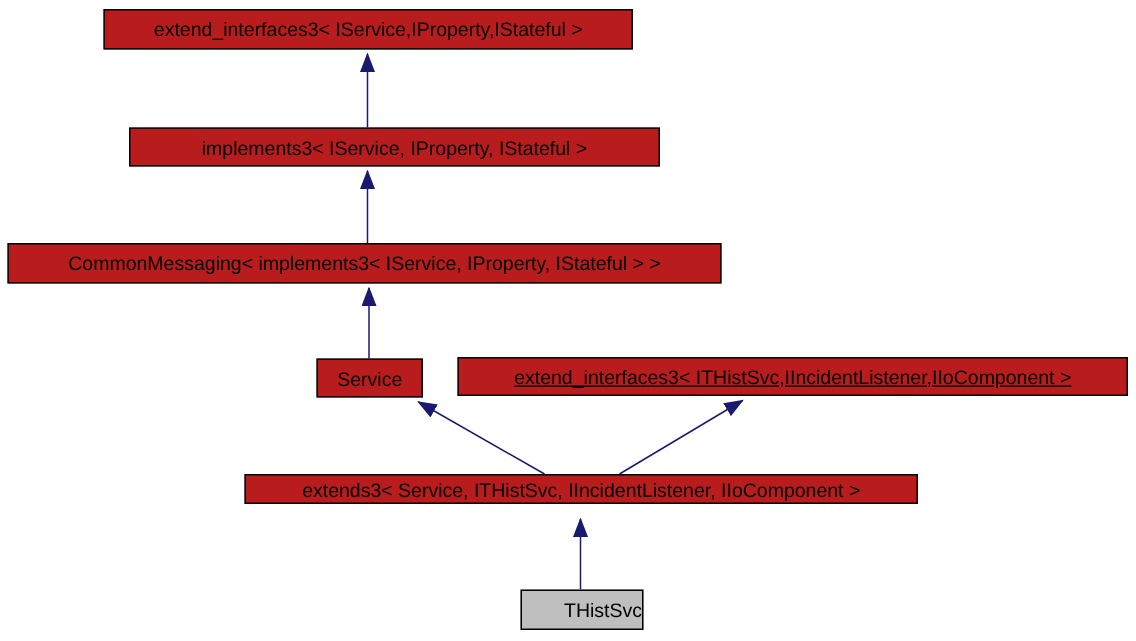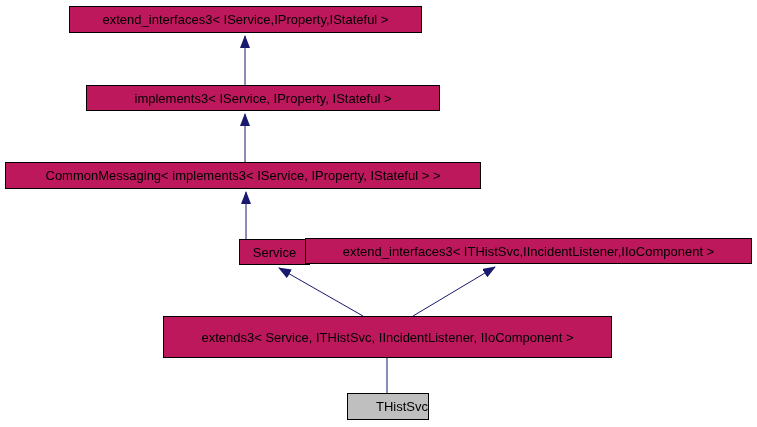--- a/index.html
+++ b/index.html
@@ -20,41 +20,41 @@
     left: 0;
     top: 0;
     width: 757px;
     height: 427px;
     pointer-events: none;
   }
   .node {
     position: absolute;
     box-sizing: border-box;
     border: 1px solid #000000;
-    background: #be185d;
+    background: #b91c1c;
     color: #000000;
     display: flex;
     align-items: center;
     justify-content: center;
     font-size: 13px;
     line-height: 1;
     white-space: nowrap;
     cursor: pointer;
   }
   .node.highlight {
     background: #bfbfbf;
     cursor: default;
     padding-left: 28px;
   }
   .n0 { left: 69px;  top: 6px;   width: 353px; height: 27px; }
   .n1 { left: 86px;  top: 85px;  width: 354px; height: 26px; }
   .n2 { left: 5px;   top: 162px; width: 476px; height: 27px; }
-  .n3 { left: 211px; top: 239px; width: 71px;  height: 26px; margin-left: 28px; }
-  .n4 { left: 305px; top: 238px; width: 447px; height: 26px; }
-  .n5 { left: 163px; top: 316px; width: 449px; height: 42px; }
+  .n3 { left: 211px; top: 239px; width: 71px;  height: 26px; }
+  .n4 { left: 305px; top: 238px; width: 447px; height: 26px; text-decoration: underline; }
+  .n5 { left: 163px; top: 316px; width: 449px; height: 20px; }
   .n6 { left: 347px; top: 393px; width: 82px;  height: 27px; }
 </style>
 </head>
 <body>
 
 <div class="canvas">
 
   <svg class="edges-layer" width="757" height="427" viewBox="0 0 757 427" xmlns="http://www.w3.org/2000/svg">
     <defs>
       <marker id="arrowhead" markerWidth="13" markerHeight="10" refX="12" refY="5" orient="auto" markerUnits="userSpaceOnUse">

